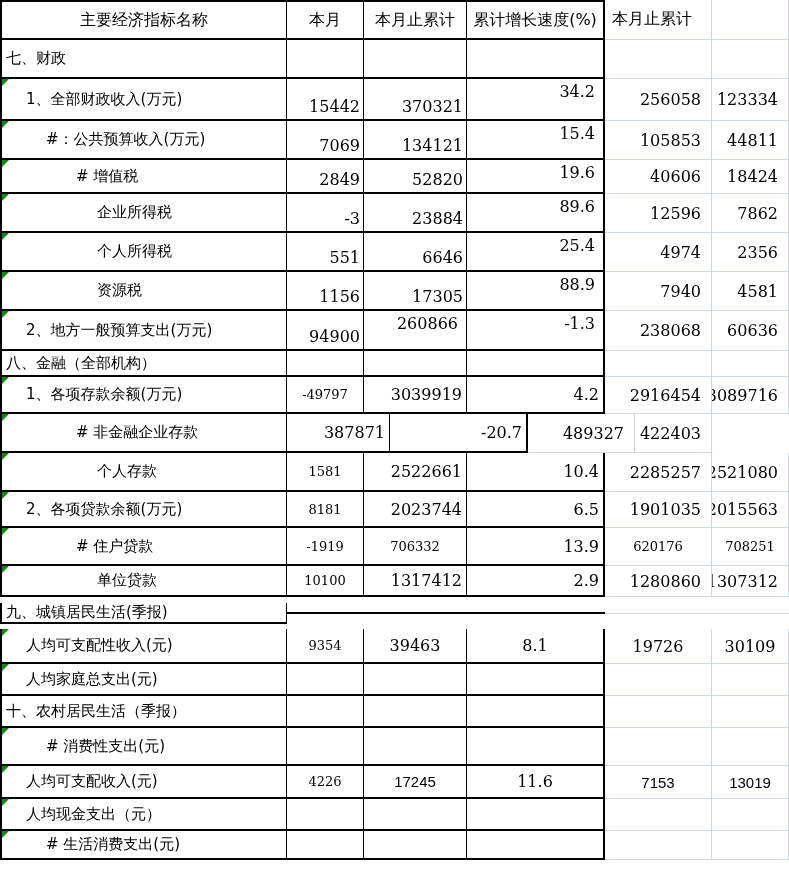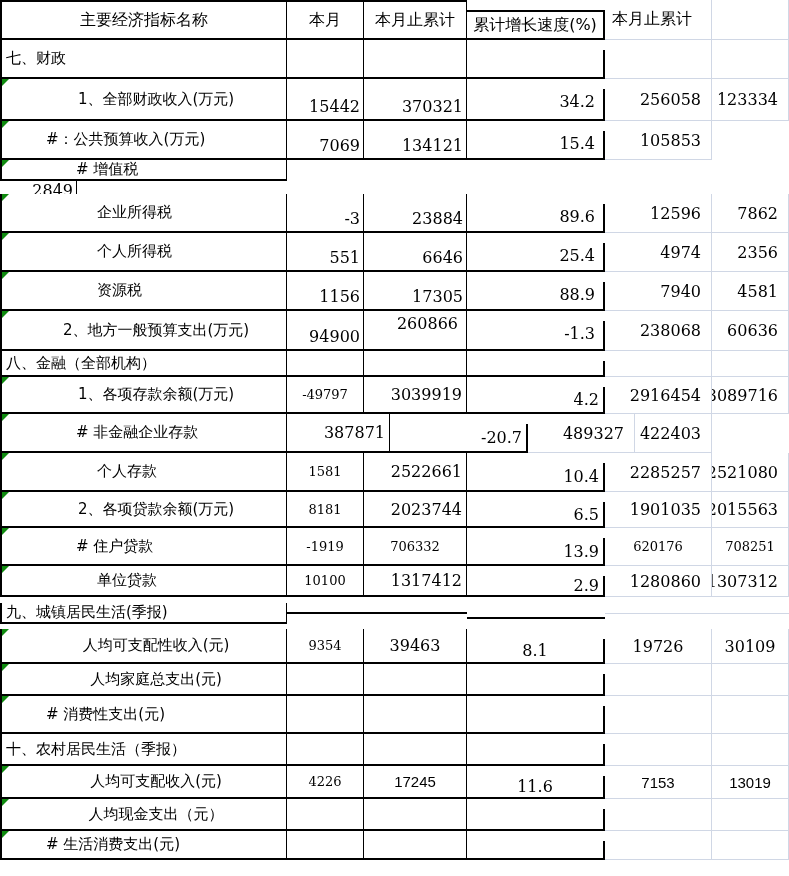--- a/index.html
+++ b/index.html
@@ -16,35 +16,35 @@
     flex:0 0 auto;
     display:flex;
     align-items:center;
     position:relative;
     overflow:hidden;
     background:#ffffff;
     color:#000000;
   }
   
   .c0{width:287px;} .c1{width:77px;} .c2{width:103px;}
-  .c3{width:138px;margin-top:10px;} .c4{width:107px;} .c5{width:77px;}
+  .c3{width:138px;} .c4{width:107px;} .c5{width:77px;}
   
   .dark{border-right:1px solid #000;border-bottom:2px solid #000;}
   .c0.dark{border-left:2px solid #000;}
   .c3.dark{border-right:2px solid #000;}
   .header .dark{border-top:2px solid #000;}
   
   .light{border-right:1px solid #d0d7e5;border-bottom:1px solid #d0d7e5;}
   
   .hdr{font-weight:normal;font-size:16px;justify-content:center;}
   .hdr.hdr-left{justify-content:flex-start;padding-left:7px;}
   
   .label{font-size:15px;justify-content:flex-start;white-space:nowrap;}
   .ind-0{padding-left:4px;}
-  .ind-1{padding-left:24px;justify-content:center;}
+  .ind-1{padding-left:24px;}
   .ind-2{padding-left:44px;}
   .ind-3{padding-left:74px;}
   .ind-4{padding-left:95px;}
   
   .num{font-family:"DejaVu Serif","Liberation Serif",serif;font-size:16px;white-space:nowrap;}
   .num.rm{justify-content:flex-end;padding-right:4px;}
   .num.rb{justify-content:flex-end;align-items:flex-end;padding-right:3px;padding-bottom:3px;}
   .num.rt{justify-content:flex-end;align-items:flex-start;padding-right:8px;padding-top:3px;}
   .num.cm{justify-content:center;}
   .num.cs{justify-content:center;font-size:13px;}
@@ -93,22 +93,23 @@
       </div>
       <div class="row" style="height: 39px;">
         <div class="cell dark c0 label ind-2">
           <span class="flag"></span>
           <span>#：公共预算收入(万元)</span>
         </div>
         <div class="cell dark c1 num rb">7069</div>
         <div class="cell dark c2 num rb">134121</div>
         <div class="cell dark c3 num rt">15.4</div>
         <div class="cell light c4 num rm">105853</div>
-      </div>
-      <div class="row" style="height: 34px; flex-direction: column;">
+        <div class="cell light c5 num rm">44811</div>
+      </div>
+      <div class="row" style="height: 34px;">
         <div class="cell dark c0 label ind-3">
           <span class="flag"></span>
           <span># 增值税</span>
         </div>
         <div class="cell dark c1 num rb">2849</div>
         <div class="cell dark c2 num rb">52820</div>
         <div class="cell dark c3 num rt">19.6</div>
         <div class="cell light c4 num rm">40606</div>
         <div class="cell light c5 num rm">18424</div>
       </div>
@@ -256,34 +257,34 @@
         <div class="cell dark c0 label ind-1">
           <span class="flag"></span>
           <span>人均家庭总支出(元)</span>
         </div>
         <div class="cell dark c1 num "></div>
         <div class="cell dark c2 num "></div>
         <div class="cell dark c3 num "></div>
         <div class="cell light c4 num "></div>
         <div class="cell light c5 num "></div>
       </div>
-      <div class="row" style="height: 38px;">
-        <div class="cell dark c0 label ind-2">
-          <span class="flag"></span>
-          <span># 消费性支出(元)</span>
-        </div>
-        <div class="cell dark c1 num "></div>
-        <div class="cell dark c2 num "></div>
-        <div class="cell dark c3 num "></div>
-        <div class="cell light c4 num "></div>
-        <div class="cell light c5 num "></div>
-      </div>
       <div class="row" style="height: 32px;">
         <div class="cell dark c0 label ind-0">
           <span>十、农村居民生活（季报）</span>
+        </div>
+        <div class="cell dark c1 num "></div>
+        <div class="cell dark c2 num "></div>
+        <div class="cell dark c3 num "></div>
+        <div class="cell light c4 num "></div>
+        <div class="cell light c5 num "></div>
+      </div>
+      <div class="row" style="height: 38px;">
+        <div class="cell dark c0 label ind-2">
+          <span class="flag"></span>
+          <span># 消费性支出(元)</span>
         </div>
         <div class="cell dark c1 num "></div>
         <div class="cell dark c2 num "></div>
         <div class="cell dark c3 num "></div>
         <div class="cell light c4 num "></div>
         <div class="cell light c5 num "></div>
       </div>
       <div class="row" style="height: 33px;">
         <div class="cell dark c0 label ind-1">
           <span class="flag"></span>

